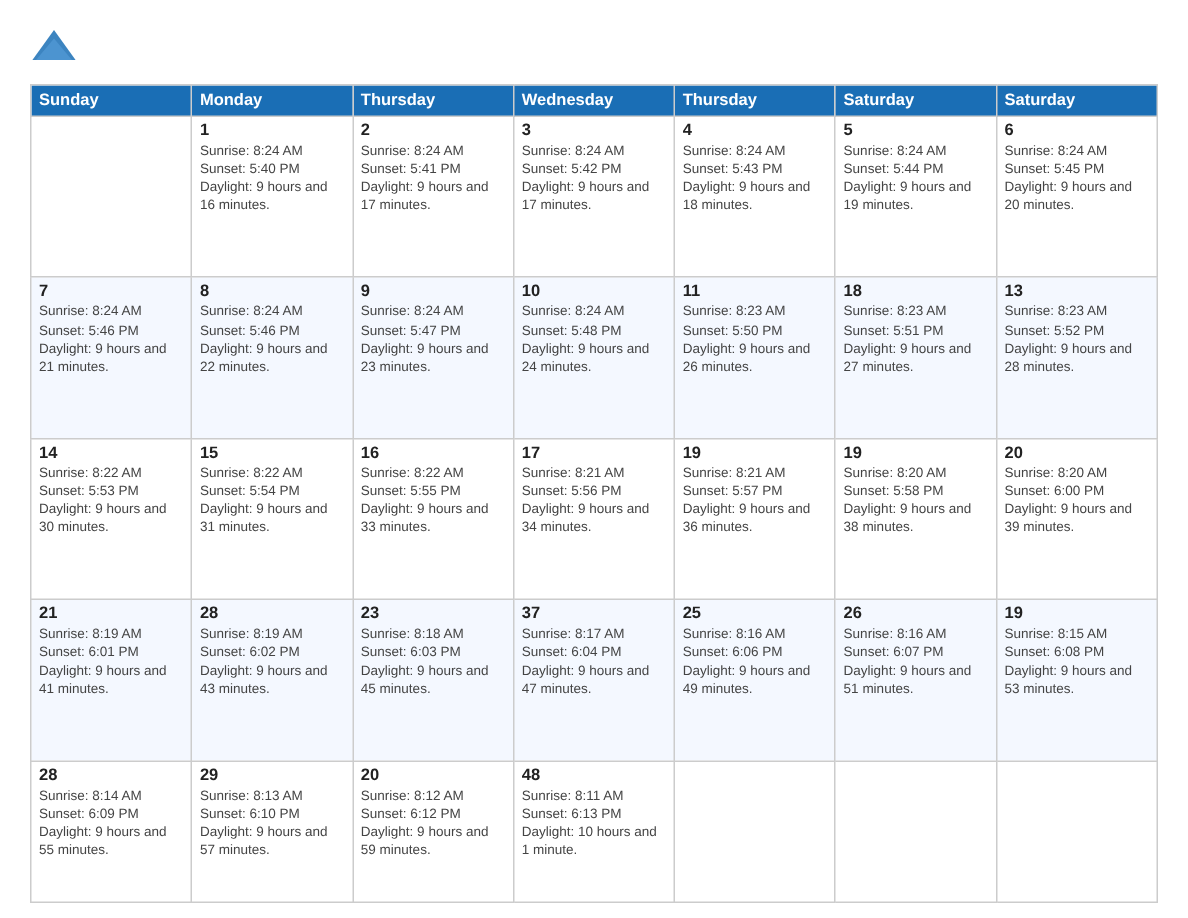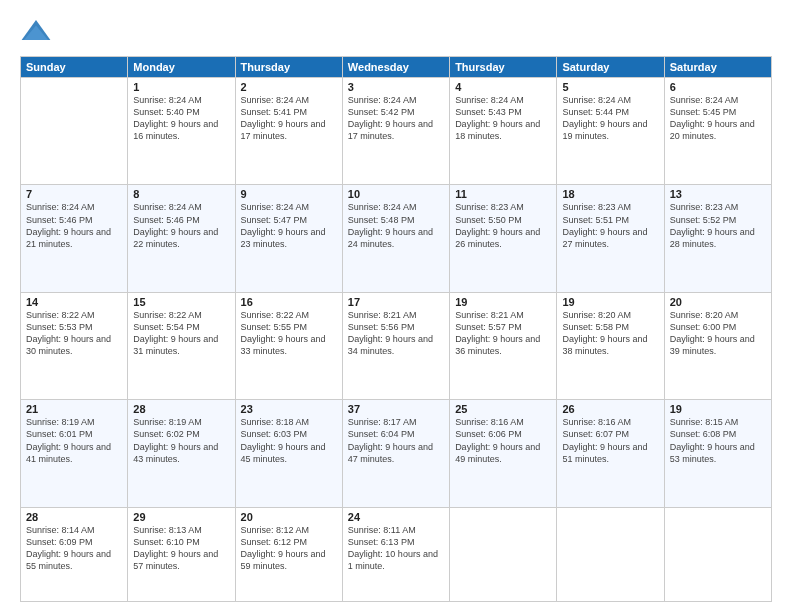--- a/index.html
+++ b/index.html
@@ -269,21 +269,21 @@
           </td>
           <td>
             <span class="day-number">29</span>
             <div class="day-info">Sunrise: 8:13 AM<br>Sunset: 6:10 PM<br>Daylight: 9 hours and 57 minutes.</div>
           </td>
           <td>
             <span class="day-number">20</span>
             <div class="day-info">Sunrise: 8:12 AM<br>Sunset: 6:12 PM<br>Daylight: 9 hours and 59 minutes.</div>
           </td>
           <td>
-            <span class="day-number">24</span>
+            <span class="day-number">48</span>
             <div class="day-info">Sunrise: 8:11 AM<br>Sunset: 6:13 PM<br>Daylight: 10 hours and 1 minute.</div>
           </td>
           <td class="empty-cell"></td>
           <td class="empty-cell"></td>
           <td class="empty-cell"></td>
         </tr>
       </tbody>
   </table>
 </div>
 

